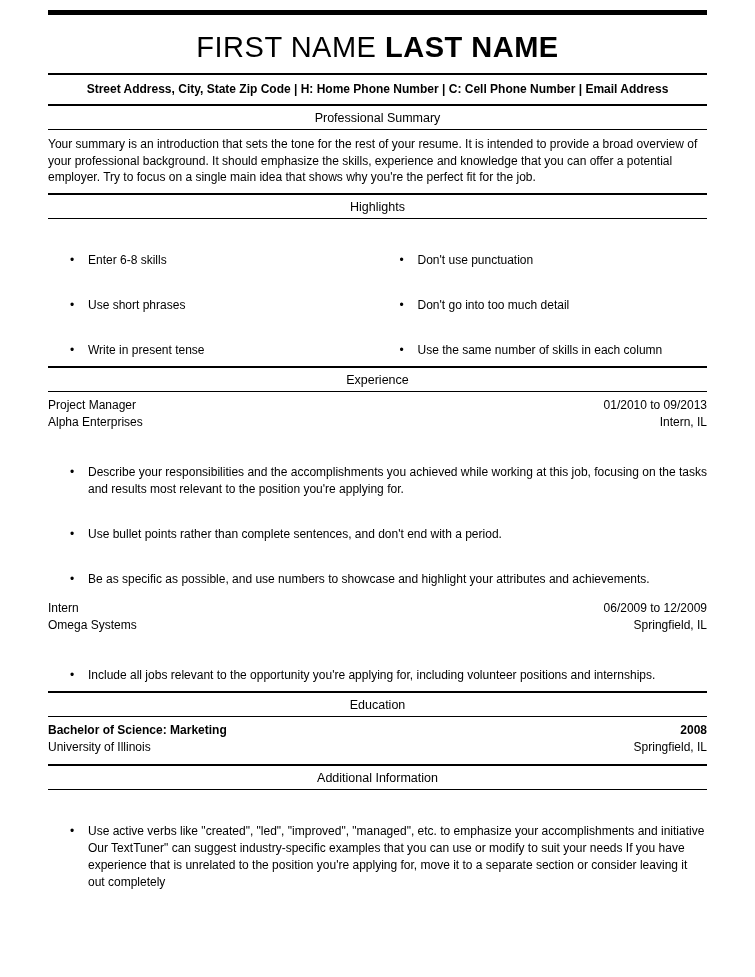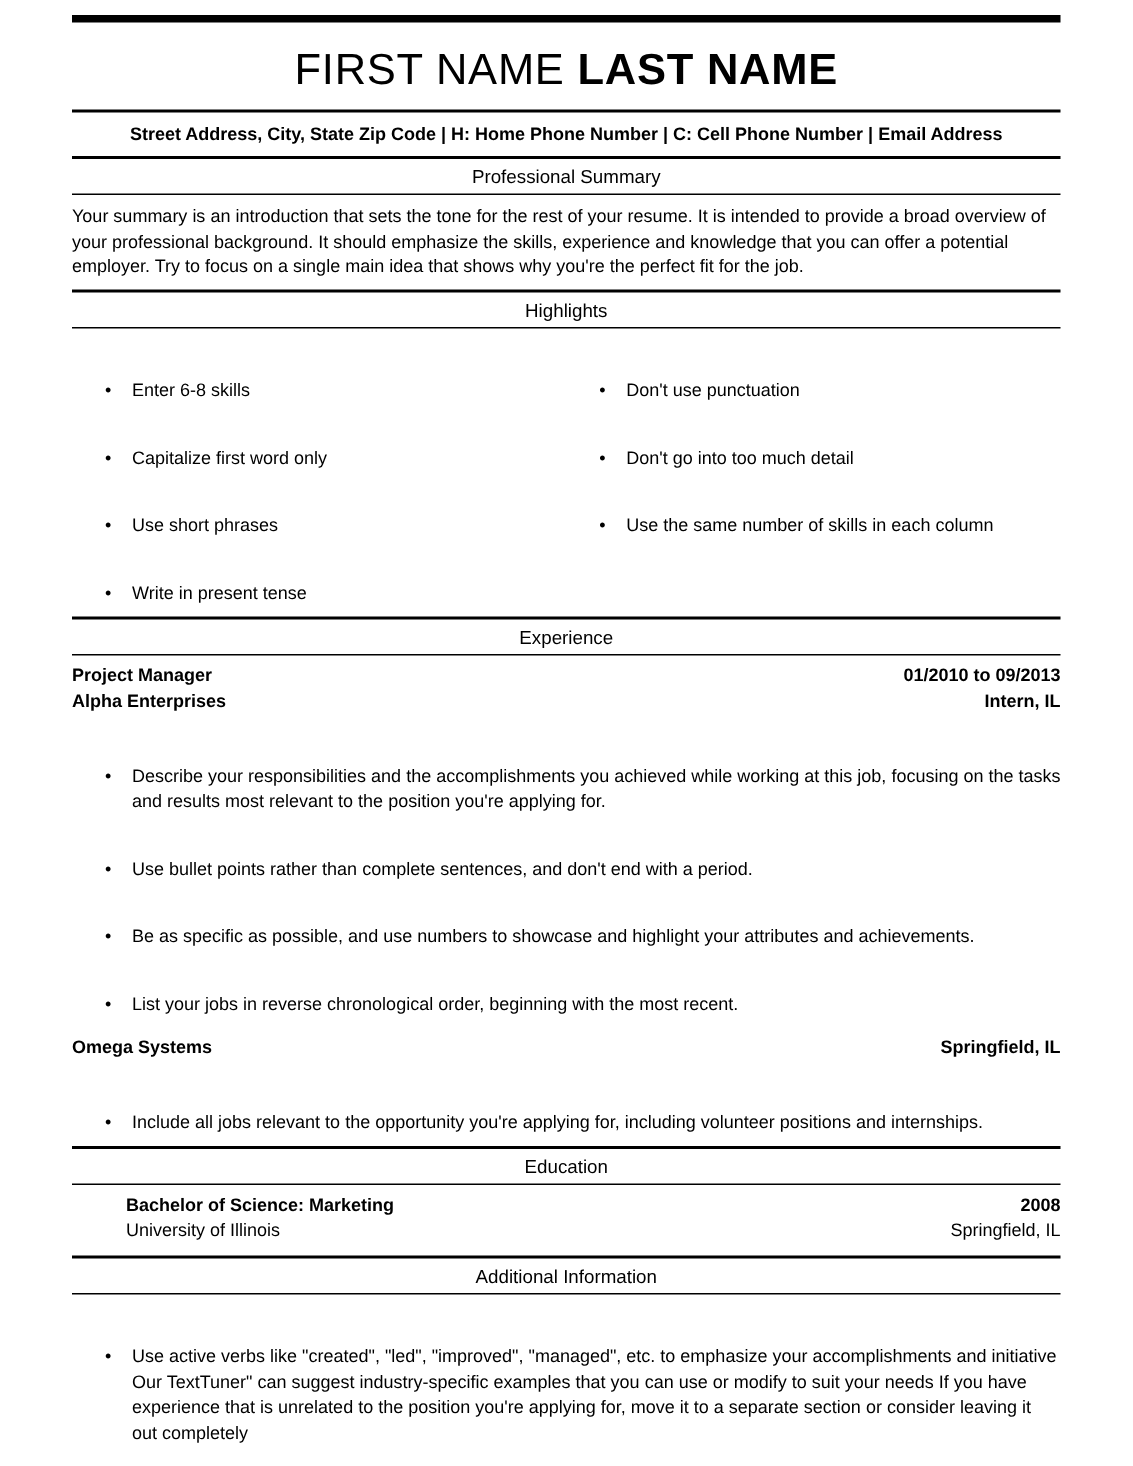--- a/index.html
+++ b/index.html
@@ -71,24 +71,24 @@
 
   .cols { display: flex; }
   .col { width: 50%; }
 
   .job-row, .edu-row {
     display: flex;
     justify-content: space-between;
     font-size: 12px;
     line-height: 1.42;
   }
-  .job-row { font-weight: bold; align-items: flex-end; }
+  .job-row { font-weight: normal; align-items: flex-end; }
   .edu-row.bold { font-weight: bold; }
   .entry-head { padding-top: 5px; }
-  .edu-block { padding: 5px 0 8px 0; margin-left: 36px; }
+  .edu-block { padding: 5px 0 8px 0; }
 </style>
 </head>
 <body>
 
 <div class="page">
 
   <div class="top-bar"></div>
 
   <h1 class="name">
     <span class="first">FIRST NAME</span>
@@ -104,21 +104,20 @@
   </div>
   <div class="body-text">Your summary is an introduction that sets the tone for the rest of your resume. It is intended to provide a broad overview of your professional background. It should emphasize the skills, experience and knowledge that you can offer a potential employer. Try to focus on a single main idea that shows why you're the perfect fit for the job.</div>
 
   <div class="section-head">
     <h2>Highlights</h2>
   </div>
   <div class="cols">
     <div class="col">
       <ul class="bullets">
         <li>Enter 6-8 skills</li>
-        <li>Capitalize first word only</li>
         <li>Use short phrases</li>
         <li>Write in present tense</li>
       </ul>
     </div>
     <div class="col">
       <ul class="bullets">
         <li>Don't use punctuation</li>
         <li>Don't go into too much detail</li>
         <li>Use the same number of skills in each column</li>
       </ul>
@@ -136,24 +135,27 @@
     </div>
     <div class="job-row">
       <span>Alpha Enterprises</span>
       <span>Intern, IL</span>
     </div>
   </div>
   <ul class="bullets">
     <li>Describe your responsibilities and the accomplishments you achieved while working at this job, focusing on the tasks and results most relevant to the position you're applying for.</li>
     <li>Use bullet points rather than complete sentences, and don't end with a period.</li>
     <li>Be as specific as possible, and use numbers to showcase and highlight your attributes and achievements.</li>
-    <li>List your jobs in reverse chronological order, beginning with the most recent.</li>
   </ul>
 
   <div class="entry-head">
+    <div class="job-row">
+      <span>Intern</span>
+      <span>06/2009 to 12/2009</span>
+    </div>
     <div class="job-row">
       <span>Omega Systems</span>
       <span>Springfield, IL</span>
     </div>
   </div>
   <ul class="bullets">
     <li>Include all jobs relevant to the opportunity you're applying for, including volunteer positions and internships.</li>
   </ul>
 
   <div class="section-head">

